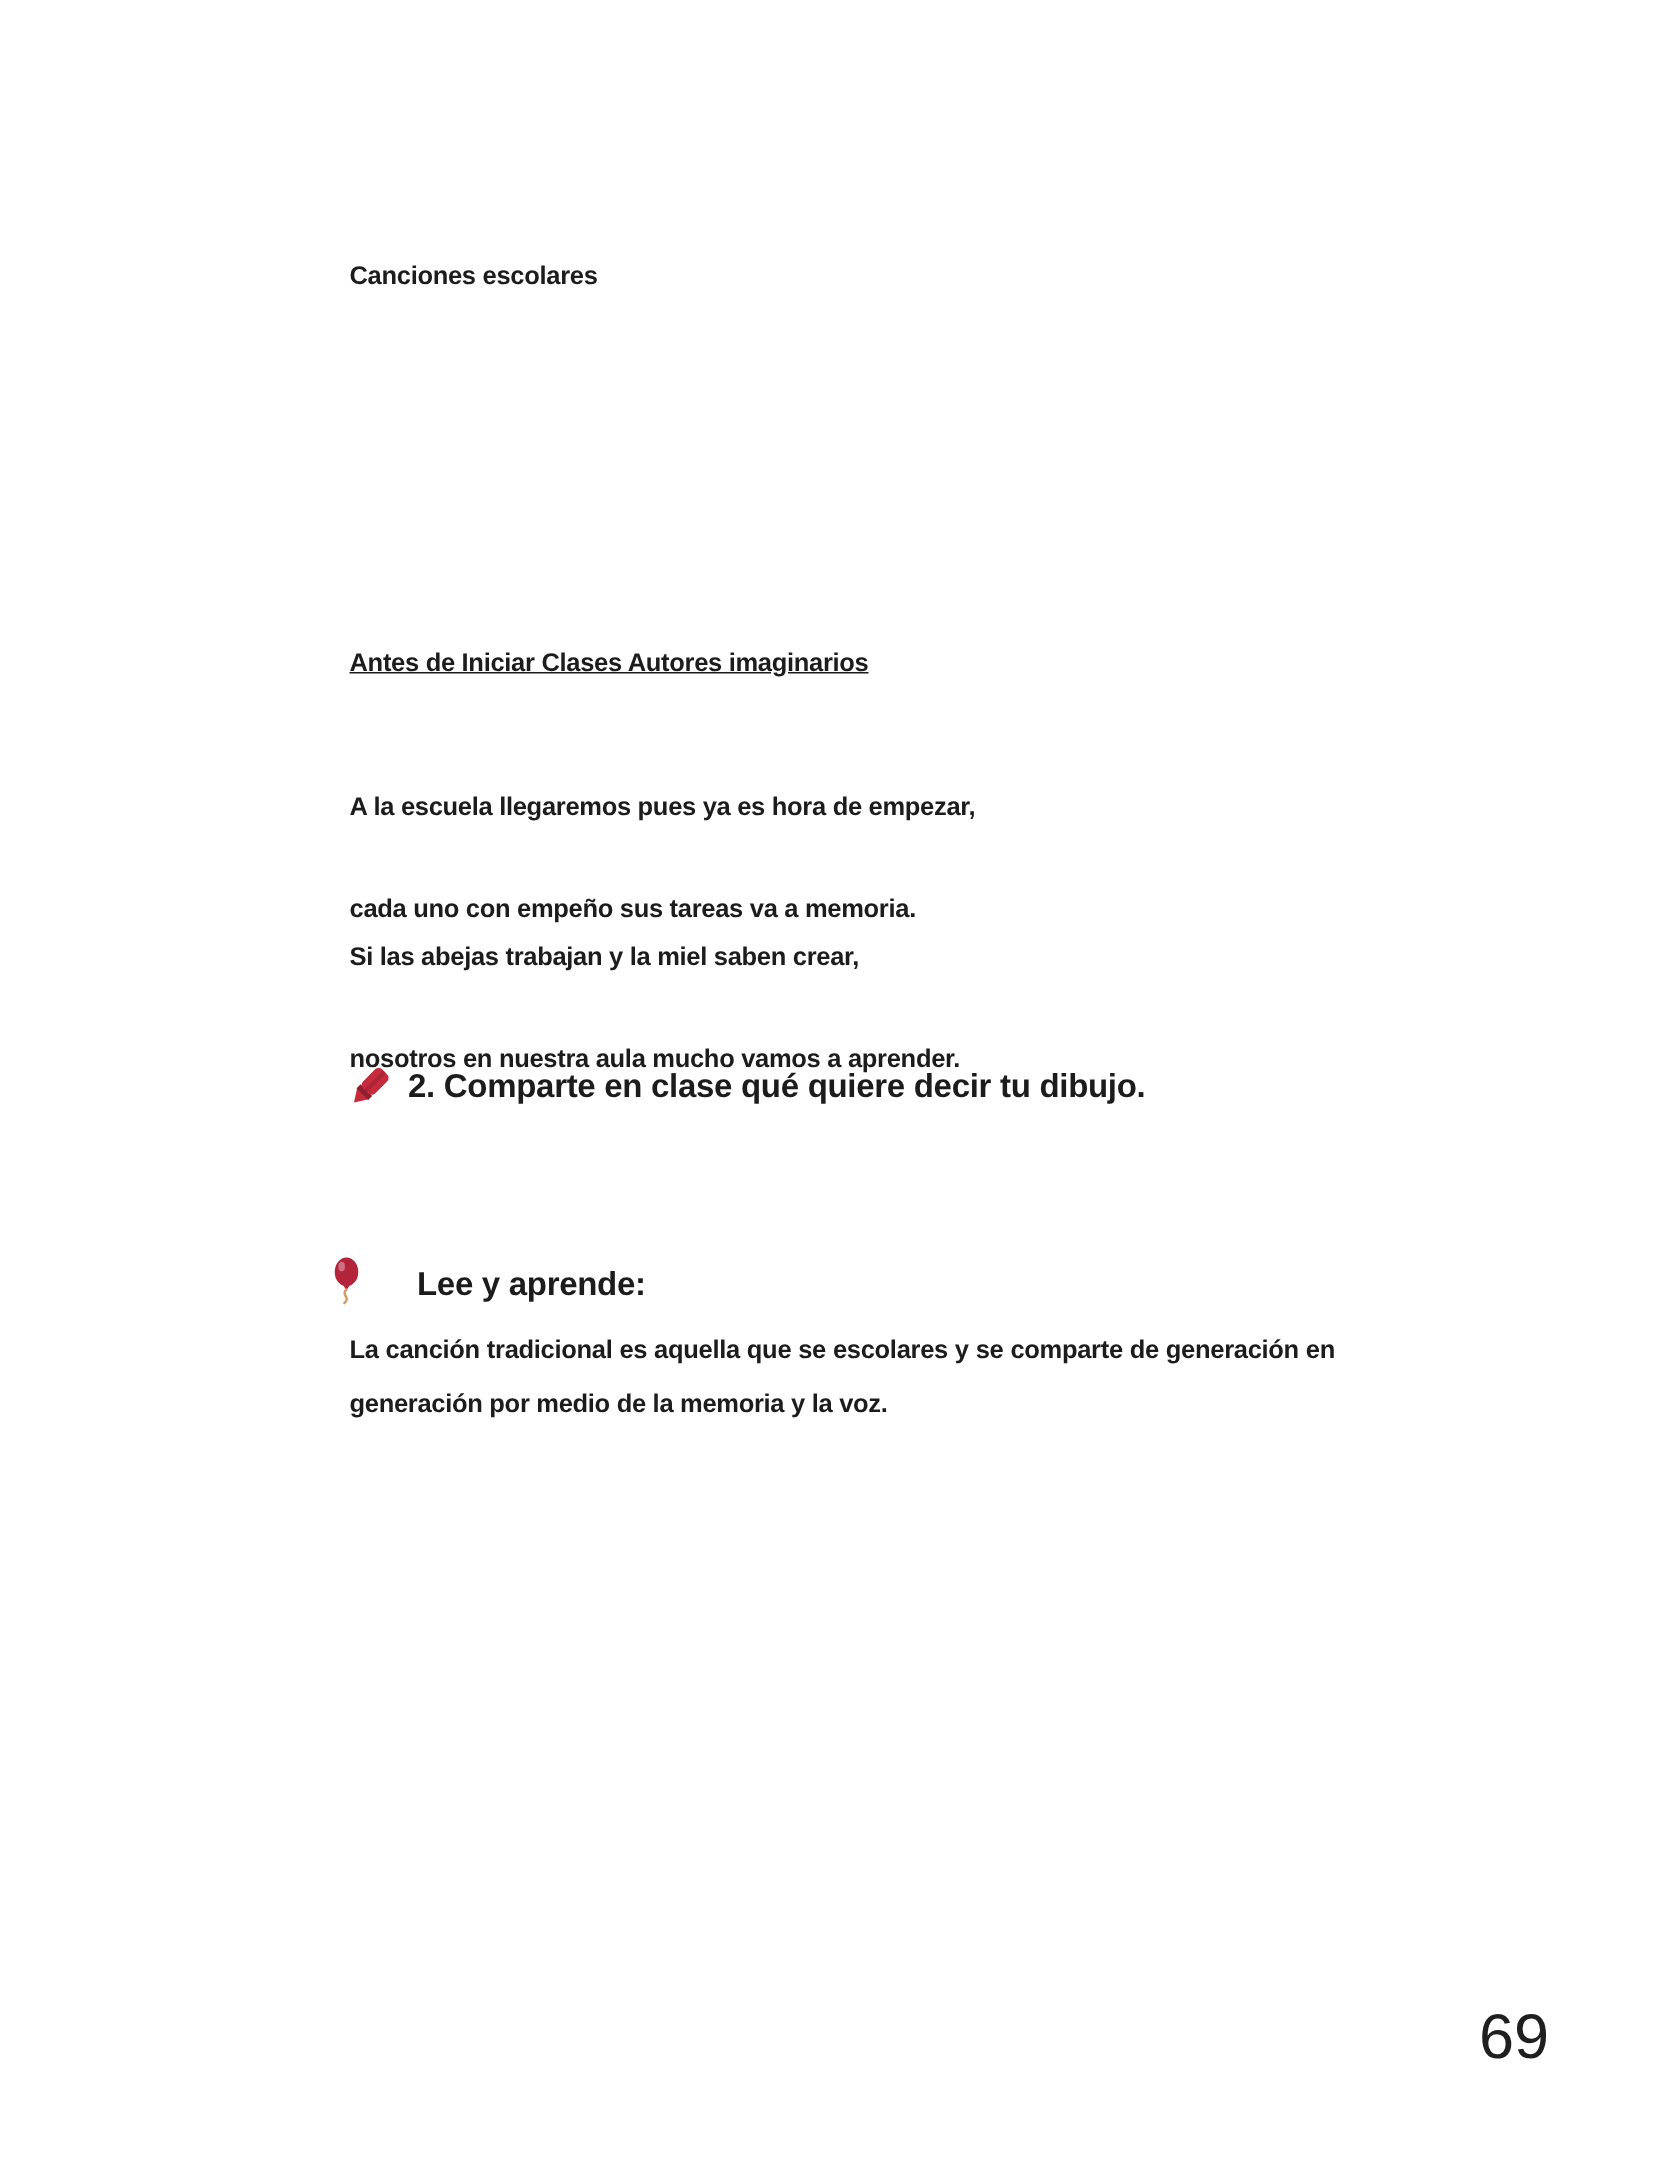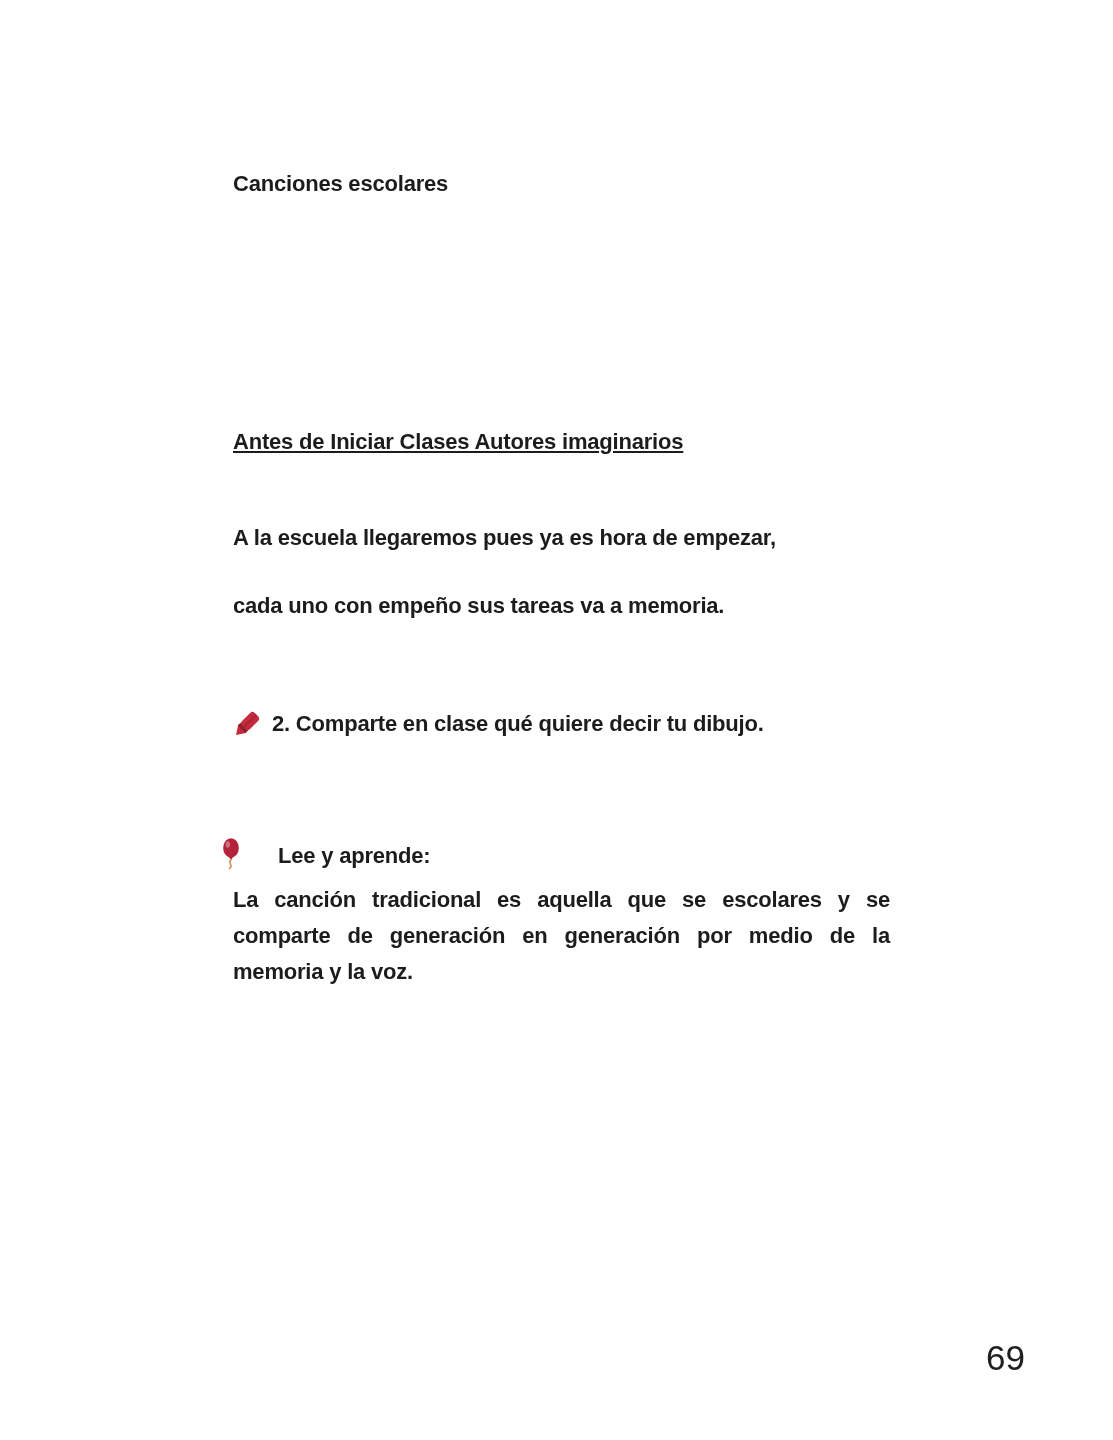--- a/index.html
+++ b/index.html
@@ -13,21 +13,21 @@
     height: 1440px;
     background: #ffffff;
     overflow: hidden;
     font-family: "Liberation Sans", sans-serif;
     color: #1c1c1c;
   }
   .txt {
     position: absolute;
     left: 233px;
     width: 657px;
-    font-size: 22px;
+    font-size: 17px;
     line-height: 36px;
     font-weight: 700;
     letter-spacing: -0.2px;
     color: #1c1c1c;
   }
   .justify {
     text-align: justify;
     text-justify: inter-word;
   }
   .indent-first {
@@ -57,41 +57,45 @@
     width: 22px;
     height: 34px;
     flex: 0 0 auto;
     margin-top: 0px;
   }
 
   .page-number {
     position: absolute;
     left: 986px;
     top: 1334px;
-    font-size: 35px;
+    font-size: 42px;
     line-height: 48px;
     font-weight: 400;
     color: #1f1f1f;
   }
 </style>
 </head>
 <body>
 
 <div class="page">
 
   <div class="txt" style="top:166px;">Canciones escolares</div>
 
 
   <div class="txt" style="top:424px;text-decoration:underline;">Antes de Iniciar Clases Autores imaginarios</div>
 
   <div class="txt" style="top:488px;">
     <span class="verse-line">A la escuela llegaremos pues ya es hora de empezar,</span>
     <span class="verse-line">cada uno con empeño sus tareas va a memoria.</span>
   </div>
 
+  <div class="txt" style="top:588px;">
+    <span class="verse-line">Si las abejas trabajan y la miel saben crear,</span>
+    <span class="verse-line">nosotros en nuestra aula mucho vamos a aprender.</span>
+  </div>
 
   <div class="icon-row" style="left:229px; top:706px;">
     <span class="crayon-box">
       <svg width="34" height="34" viewBox="0 0 36 36">
         <g transform="rotate(-45 18 18)">
           <path d="M3,18 L12,12.2 L12,23.8 Z" fill="#c52b3d"></path>
           <rect x="11.4" y="12.2" width="4" height="11.6" fill="#8e1f2e"></rect>
           <rect x="14.6" y="12" width="19" height="12" rx="3.5" fill="#c52b3d"></rect>
           <rect x="14.6" y="16.6" width="19" height="2.8" opacity="0.45" fill="#8e1f2e"></rect>
         </g>

